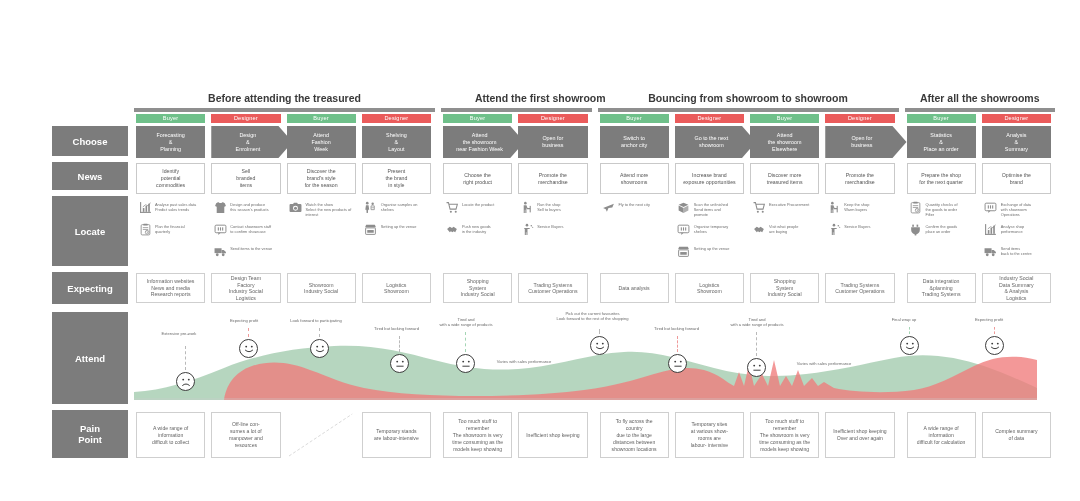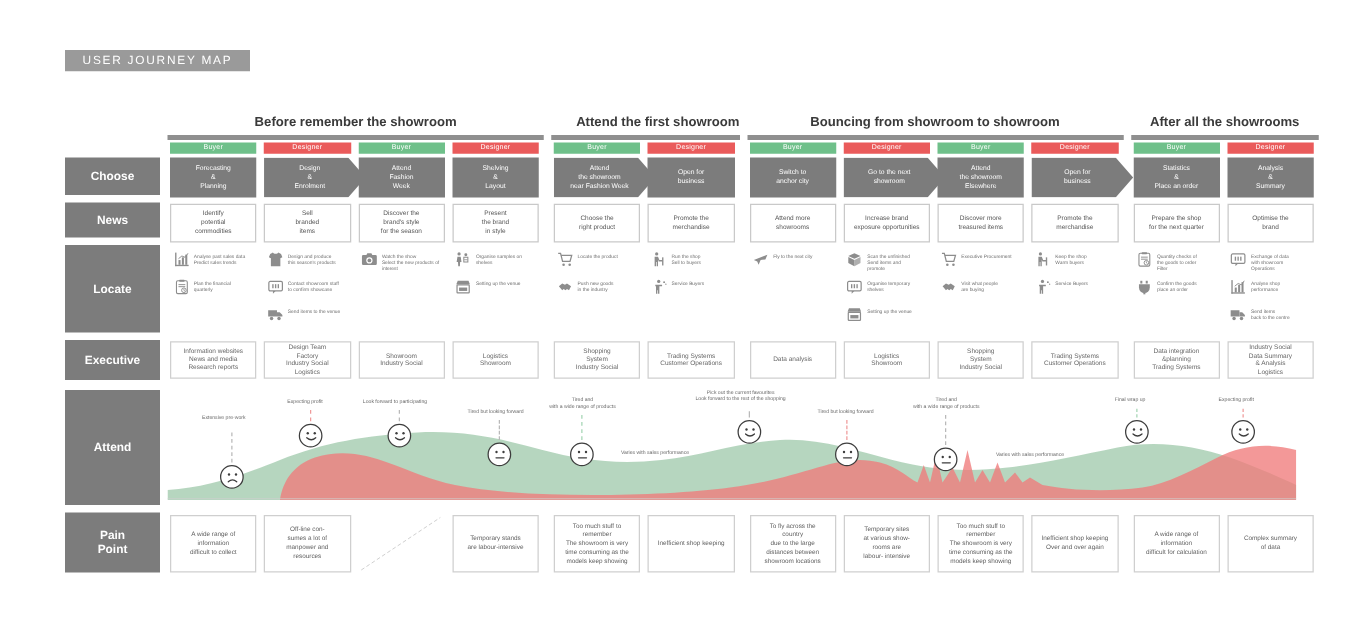--- a/index.html
+++ b/index.html
@@ -203,26 +203,25 @@
     white-space: pre-line;
     padding: 0 3px;
   }
   .pain-empty { position: absolute; height: 46px; }
 </style>
 </head>
 <body>
 
 <div id="page">
 
-  <div id="title-badge">USER JOURNEY MAP</div>
 
   <div id="phase-labels">
-      <div class="phase-label" style="left: 134px; width: 301px;">Before remember the showroom</div>
+      <div class="phase-label" style="left: 134px; width: 301px;">Before attending the treasured</div>
       <div class="phase-bar" style="left: 134px; width: 301px;"></div>
-      <div class="phase-label" style="left: 451px; width: 150.5px;">Attend the first showroom</div>
+      <div class="phase-label" style="left: 465px; width: 150.5px;">Attend the first showroom</div>
       <div class="phase-bar" style="left: 441px; width: 150.5px;"></div>
       <div class="phase-label" style="left: 597.5px; width: 301px;">Bouncing from showroom to showroom</div>
       <div class="phase-bar" style="left: 597.5px; width: 301px;"></div>
       <div class="phase-label" style="left: 904.5px; width: 150.5px;">After all the showrooms</div>
       <div class="phase-bar" style="left: 904.5px; width: 150.5px;"></div>
     </div>
 
   <div id="role-chips">
       <div class="role-chip role-buyer" style="left: 136px; width: 69.25px;">Buyer</div>
       <div class="role-chip role-designer" style="left: 211.25px; width: 69.25px;">Designer</div>
@@ -235,21 +234,21 @@
       <div class="role-chip role-buyer" style="left: 750px; width: 69.25px;">Buyer</div>
       <div class="role-chip role-designer" style="left: 825.25px; width: 69.25px;">Designer</div>
       <div class="role-chip role-buyer" style="left: 906.5px; width: 69.25px;">Buyer</div>
       <div class="role-chip role-designer" style="left: 981.75px; width: 69.25px;">Designer</div>
     </div>
 
   <div id="row-labels">
       <div class="row-label" style="top: 126px; height: 30px; white-space: pre-line;">Choose</div>
       <div class="row-label" style="top: 162px; height: 28px; white-space: pre-line;">News</div>
       <div class="row-label" style="top: 196px; height: 70px; white-space: pre-line;">Locate</div>
-      <div class="row-label" style="top: 272px; height: 32px; white-space: pre-line;">Executive</div>
+      <div class="row-label" style="top: 272px; height: 32px; white-space: pre-line;">Expecting</div>
       <div class="row-label" style="top: 312px; height: 92px; white-space: pre-line;">Attend</div>
       <div class="row-label" style="top: 410px; height: 48px; white-space: pre-line;">Pain
 Point</div>
     </div>
 
   <div id="stage-row">
       <div class="stage-cell" style="left: 136px; width: 69.25px; top: 126px; white-space: pre-line;">Forecasting
 &amp;
 Planning</div>
       <div class="stage-cell arrow" style="left: 211.25px; width: 81.25px; top: 126px; white-space: pre-line;">Design

